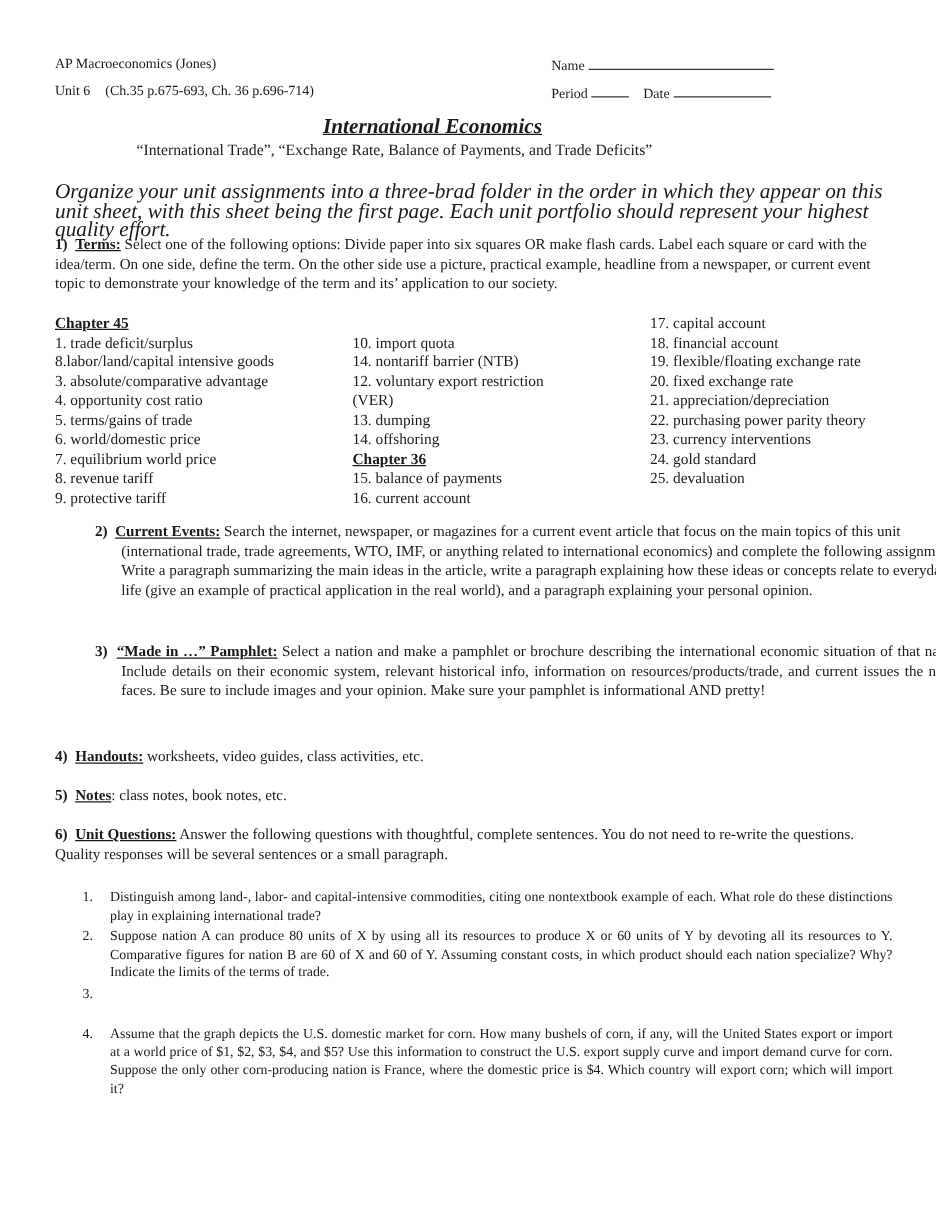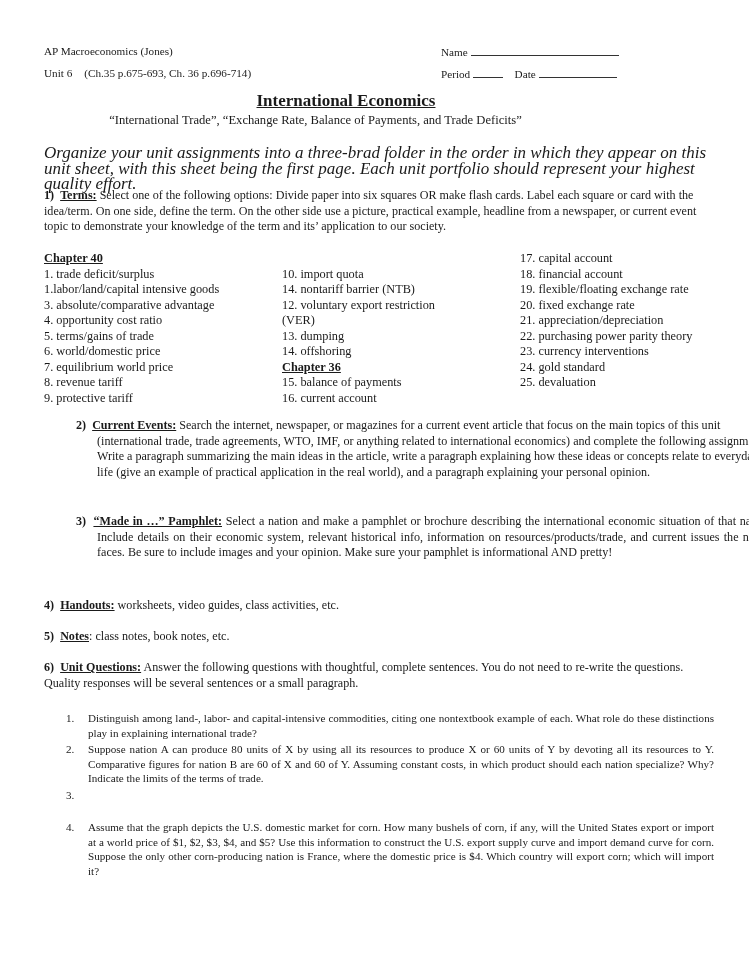--- a/index.html
+++ b/index.html
@@ -6,21 +6,21 @@
   body {
     width: 749px; height: 970px; position: relative; overflow: hidden;
     font-family: "Liberation Serif", "DejaVu Serif", serif;
     color: #1a1a1a; font-size: 12.3px; line-height: 15.4px;
   }
   .abs { position: absolute; }
   .hdr { font-size: 11.2px; }
   .blank { display: inline-block; border-bottom: 1px solid #333; height: 11px; vertical-align: baseline; }
   .title {
     left: 0; width: 692px; top: 93px; text-align: center;
-    font-size: 17px; font-weight: bold; text-decoration: underline;
+    font-size: 17px; font-weight: bold; font-style: italic; text-decoration: underline;
   }
   .subtitle { left: 0; width: 631px; top: 113px; text-align: center; font-size: 12.6px; }
   .intro { left: 44px; width: 676px; top: 145px; font-style: italic; font-size: 17px; line-height: 15.6px; }
   .sec { left: 44px; width: 676px; font-size: 12.1px; line-height: 15.6px; }
   .sec .num { font-weight: bold; }
   .sec .lbl { font-weight: bold; text-decoration: underline; }
   .hang { padding-left: 21px; text-indent: -21px; margin-left: 32px; }
   .justify { text-align: justify; }
   .col { font-size: 12.3px; line-height: 15.5px; }
   .chap { font-weight: bold; text-decoration: underline; }
@@ -50,23 +50,23 @@
 <div class="abs subtitle">“International Trade”, “Exchange Rate, Balance of Payments, and Trade Deficits”</div>
 
 <div class="abs intro">Organize your unit assignments into a three-brad folder in the order in which they appear on this unit sheet, with this sheet being the first page.  Each unit portfolio should represent your highest quality effort.</div>
 
 <div class="abs sec" style="top:188px;">
   <span class="num">1)</span>&nbsp;
   <span class="lbl">Terms:</span><span>  Select one of the following options:  Divide paper into six squares OR make flash cards. Label each square or card with the idea/term.  On one side, define the term.  On the other side use a picture, practical example, headline from a newspaper, or current event topic to demonstrate your knowledge of the term and its’ application to our society.</span>
 </div>
 
 <div class="abs col" style="left:44px; top:251px;">
-  <div class="chap">Chapter 40</div>
+  <div class="chap">Chapter 45</div>
   <div>1. trade deficit/surplus</div>
-  <div>1.labor/land/capital intensive goods</div>
+  <div>8.labor/land/capital intensive goods</div>
   <div>3. absolute/comparative advantage</div>
   <div>4. opportunity cost ratio</div>
   <div>5. terms/gains of trade</div>
   <div>6. world/domestic price</div>
   <div>7.  equilibrium world price</div>
   <div>8.  revenue tariff</div>
   <div>9.  protective tariff</div>
 </div>
 
 <div class="abs col" style="left:282px; top:266.5px;">

